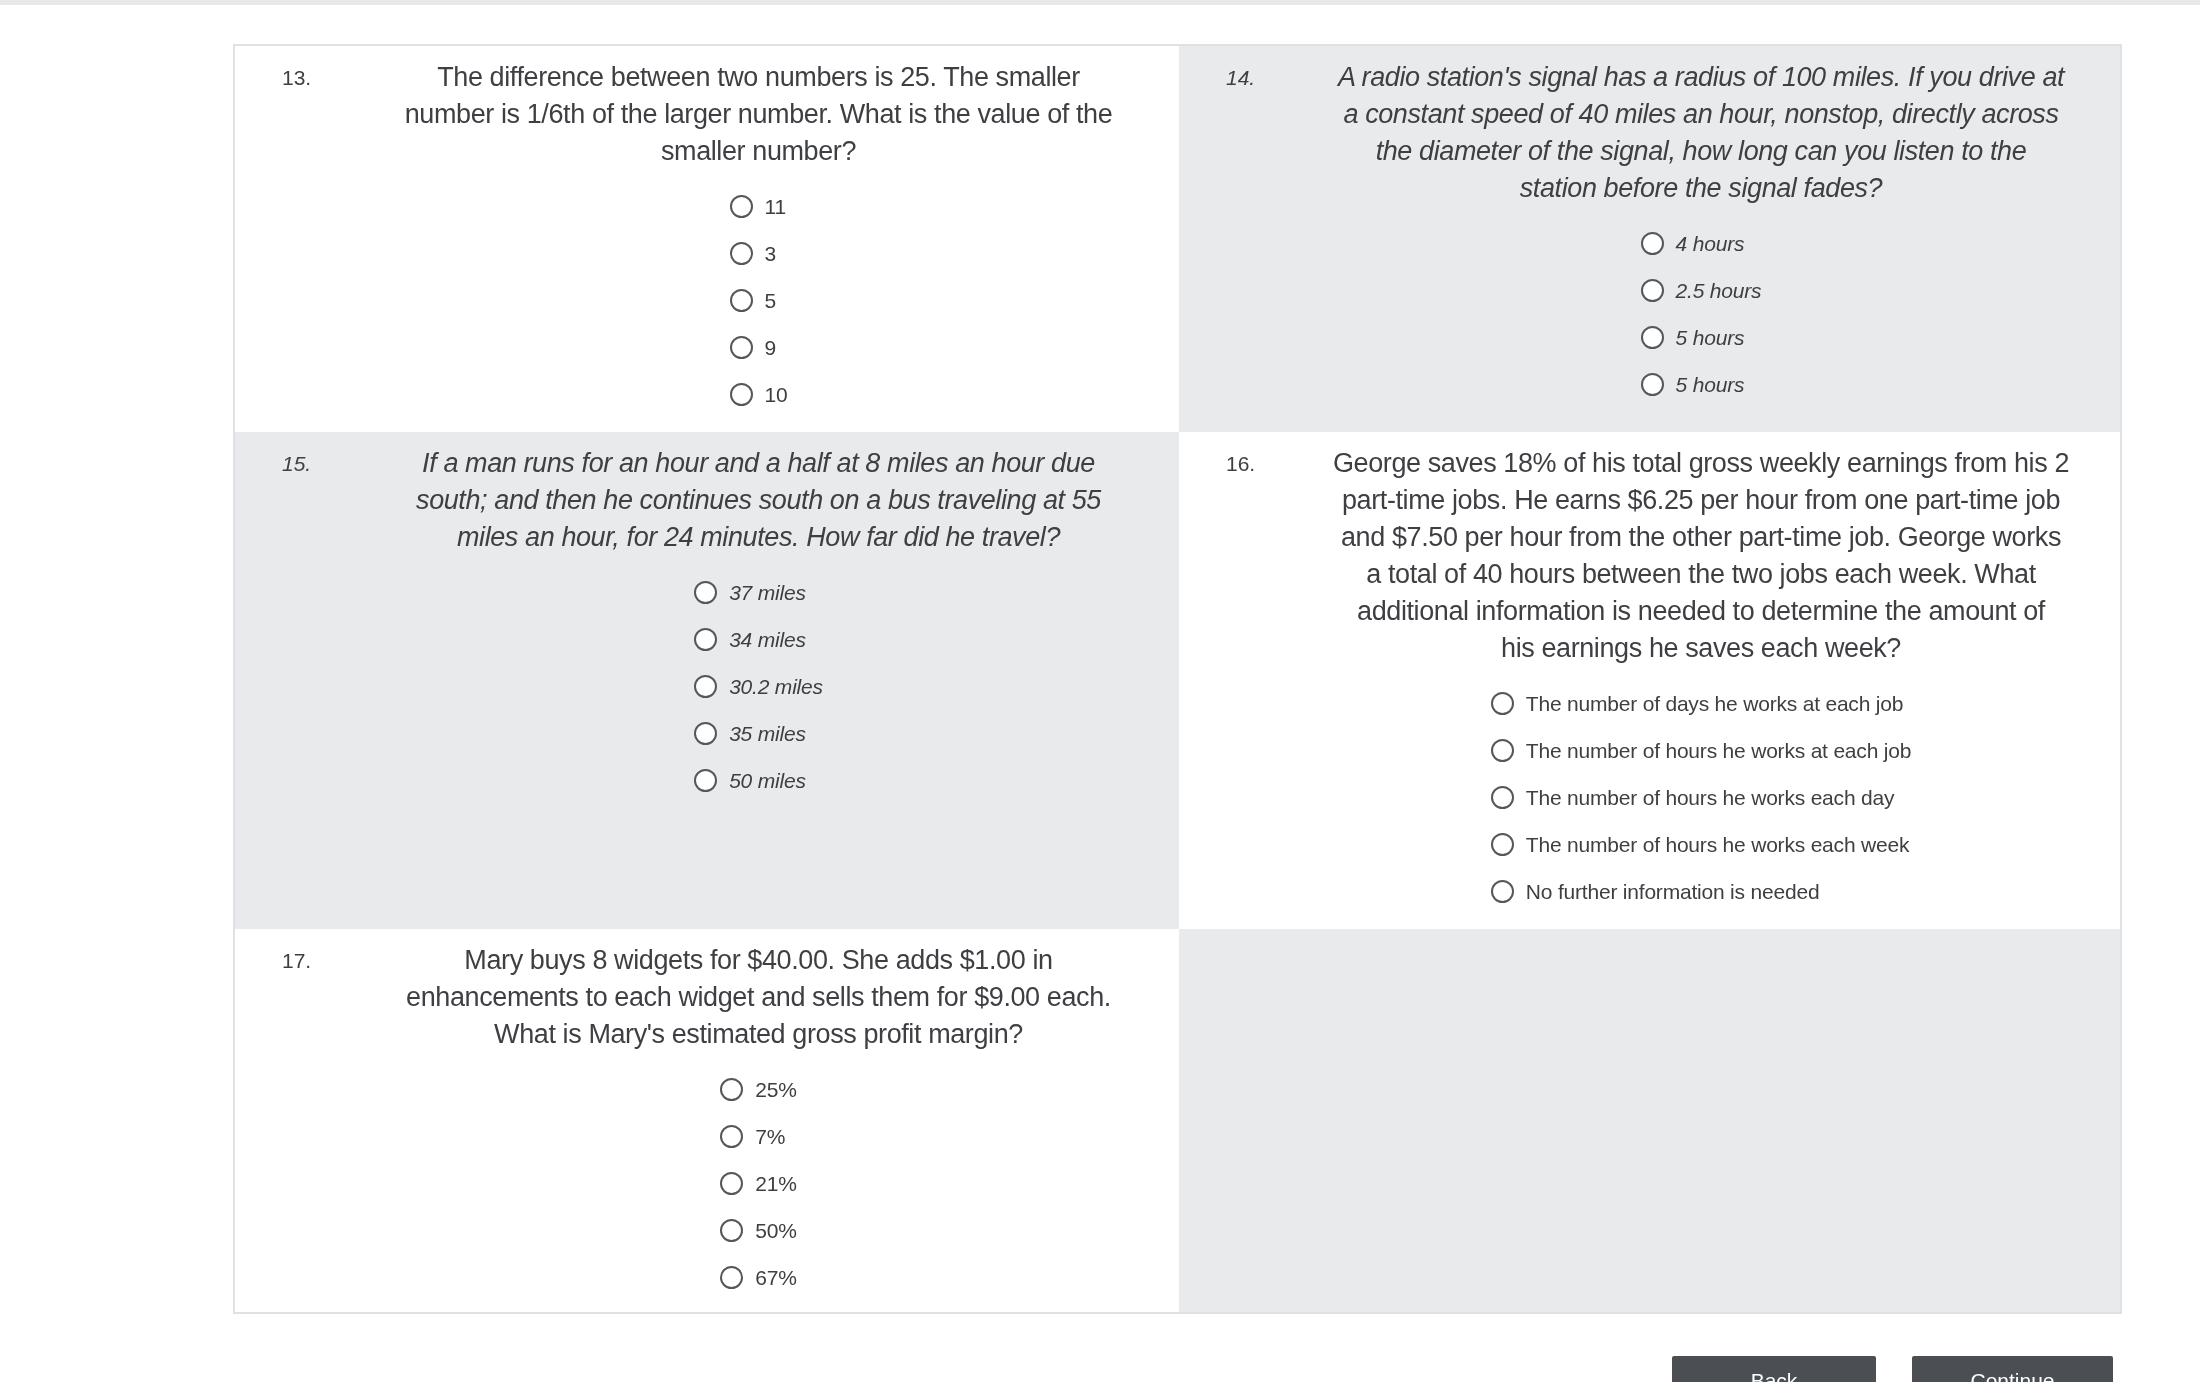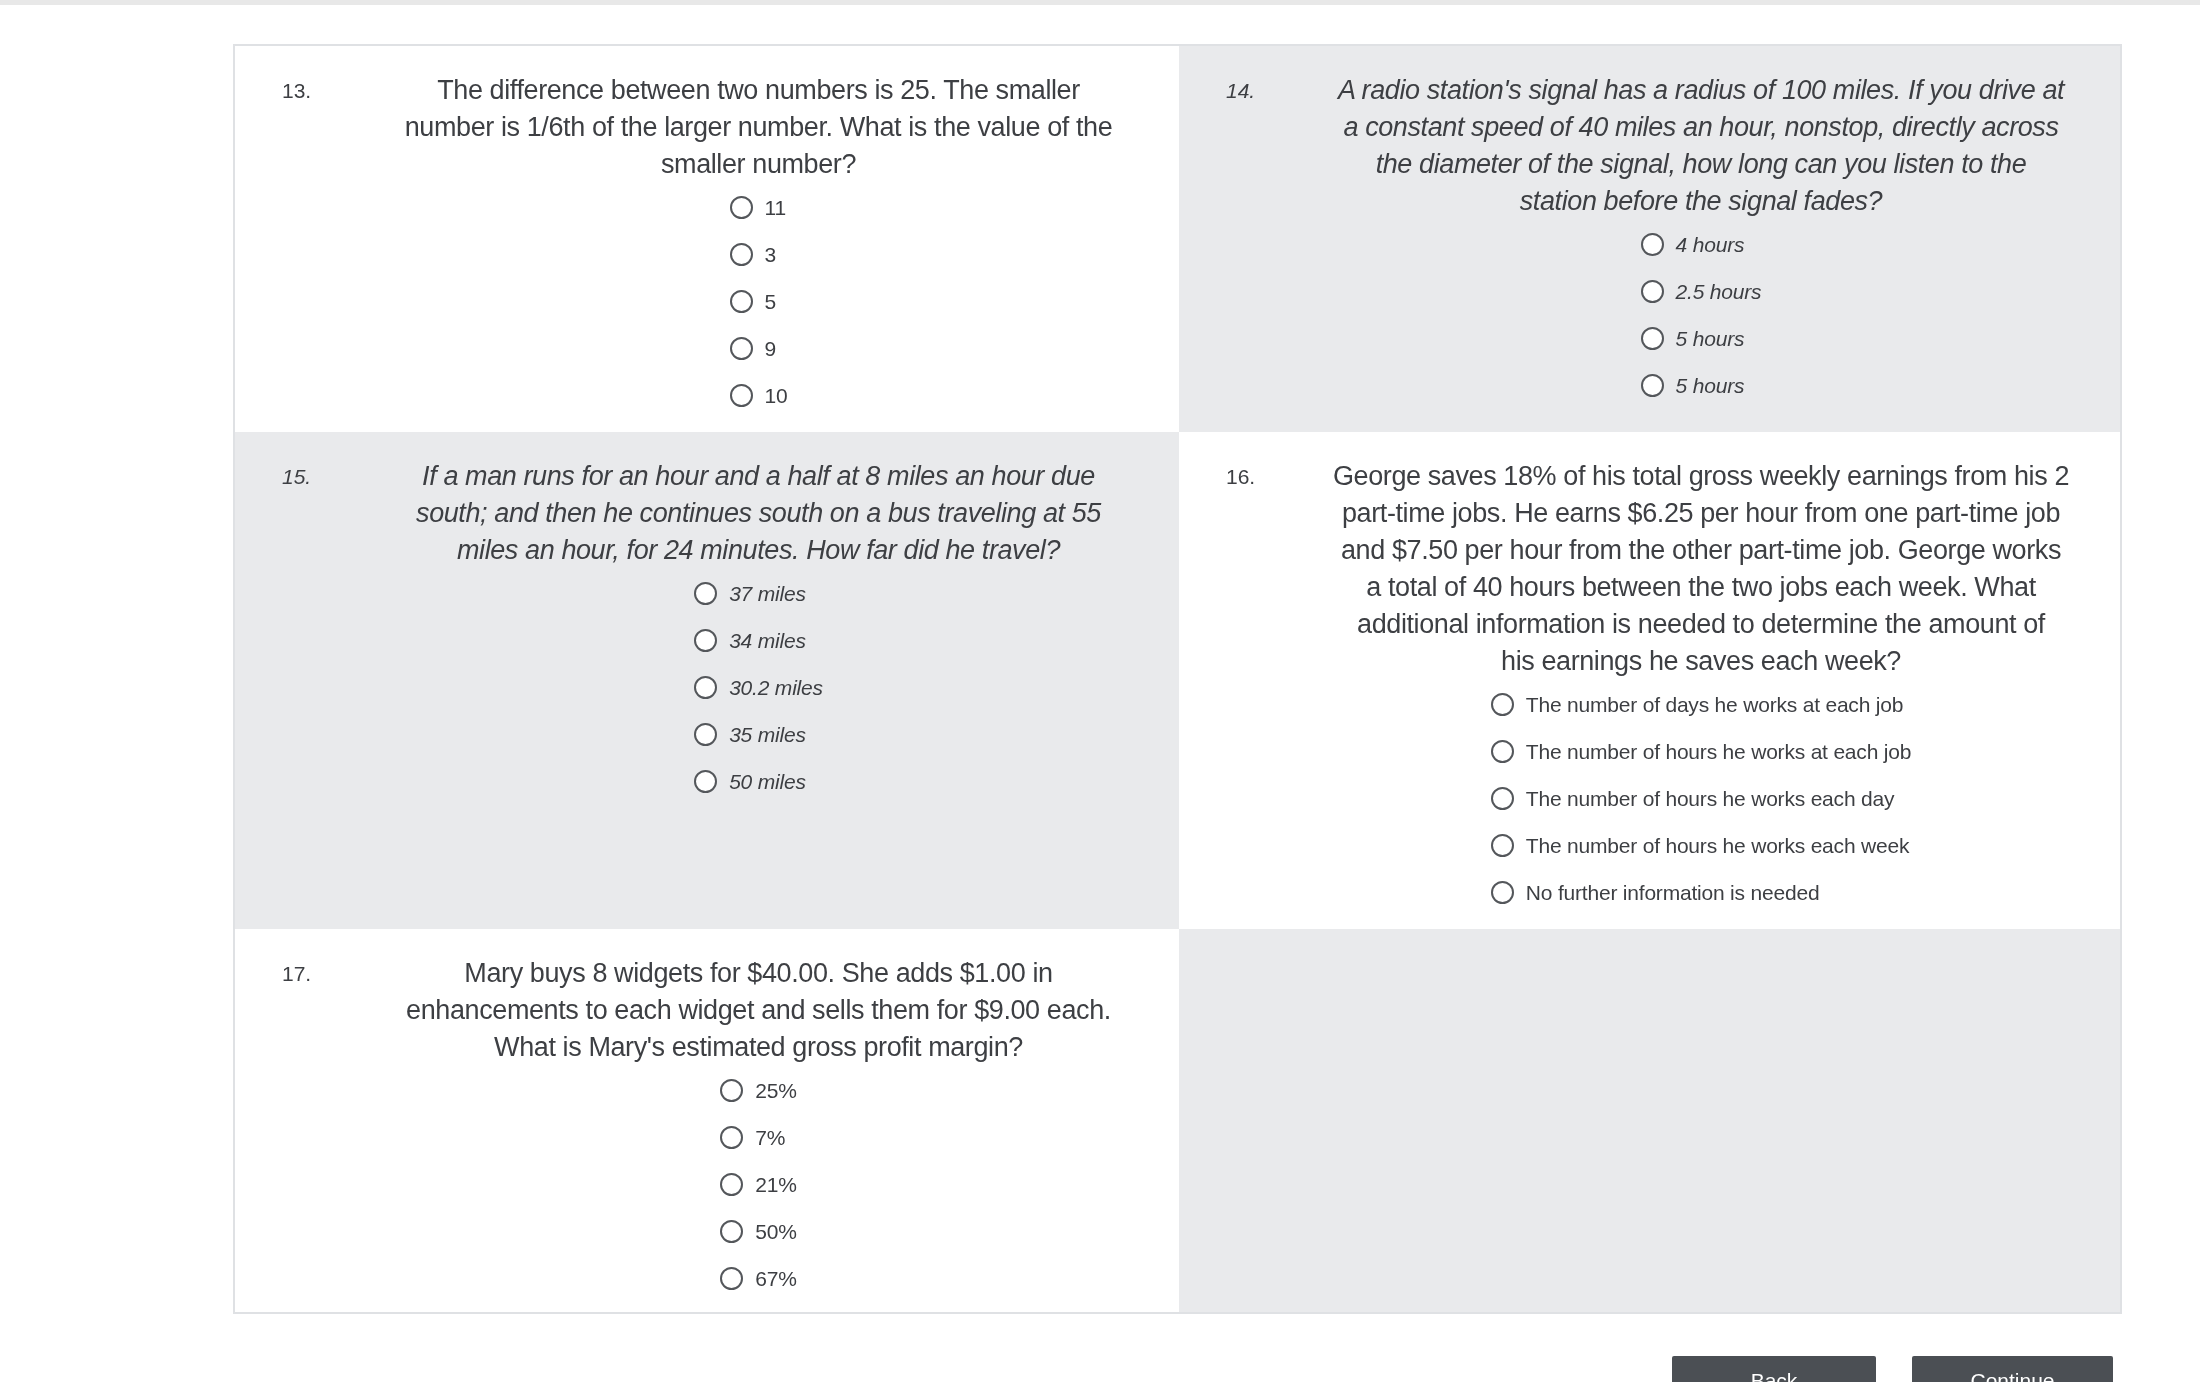--- a/index.html
+++ b/index.html
@@ -24,31 +24,31 @@
     position:absolute;left:0;top:0;width:2200px;height:5px;
     background:var(--strip);
   }
   .quiz-grid{
     position:absolute;left:233px;top:44px;width:1889px;height:1270px;
     border:2px solid var(--gborder);
     display:grid;
     grid-template-columns:944px 1fr;
     grid-template-rows:386px 497px 1fr;
   }
-  .cell{background:#ffffff;padding:26px 16px 0 47px;overflow:hidden;}
+  .cell{background:#ffffff;padding:13px 16px 0 47px;overflow:hidden;}
   .cell.shaded{background:var(--shade);font-style:italic;}
   .q-head{display:flex;align-items:flex-start;}
   .q-num{flex:0 0 72px;width:72px;font-size:21px;line-height:37px;}
   .q-text{
     flex:1;font-size:27px;line-height:37px;text-align:center;
     white-space:pre-line;letter-spacing:-0.4px;
   }
   .q-body{margin-left:72px;}
   .opts{width:fit-content;margin:13px auto 0;}
-  .opt{display:flex;height:47px;gap:12px;cursor:pointer;}
+  .opt{display:flex;align-items:center;height:47px;gap:12px;cursor:pointer;}
   .radio{
     flex:0 0 23px;width:23px;height:23px;border:2px solid var(--rborder);
     border-radius:50%;background:#ffffff;
   }
   .opt-label{font-size:21px;letter-spacing:-0.2px;white-space:nowrap;}
   .nav-btn{
     position:absolute;top:1356px;height:56px;border:none;border-radius:2px;
     background:var(--btn);color:var(--btntext);
     font-family:inherit;font-size:21px;
     display:flex;justify-content:center;align-items:flex-start;

